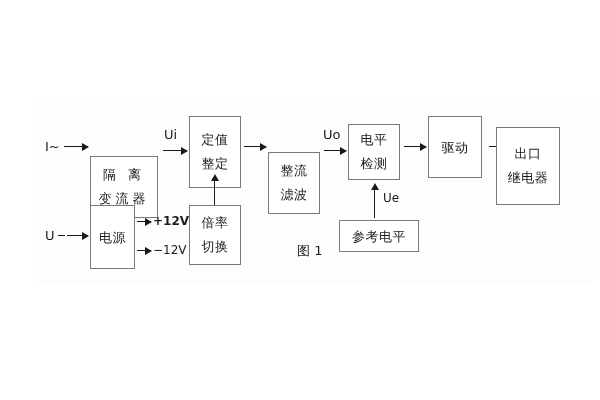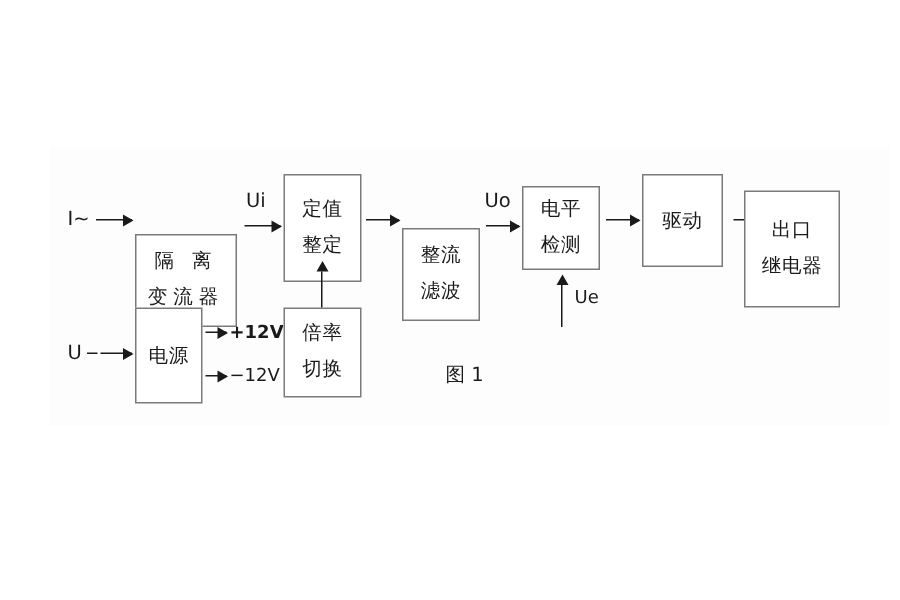--- a/index.html
+++ b/index.html
@@ -159,19 +159,22 @@
   <div class="harrow" style="left:137px; top:250px; width:14px;"></div>
   <div class="lbl small" style="left:153px; top:244px;">−12V</div>
 
   <div class="box" style="left:189px; top:205px; width:52px; height:60px;">
     <span class="ln">倍率</span>
     <span class="ln">切换</span>
   </div>
 
   <div class="varrow" style="left:214px; top:181px; height:24px;"></div>
 
+  <div class="box single" style="left:339px; top:220px; width:80px; height:32px;">
+    <span class="ln">参考电平</span>
+  </div>
 
   <div class="varrow" style="left:374px; top:190px; height:28px;"></div>
   <div class="lbl small" style="left:383px; top:192px;">Ue</div>
 
   <div class="lbl" style="left:297px; top:244px;">图 1</div>
 
 </div>
 
 </body></html>

